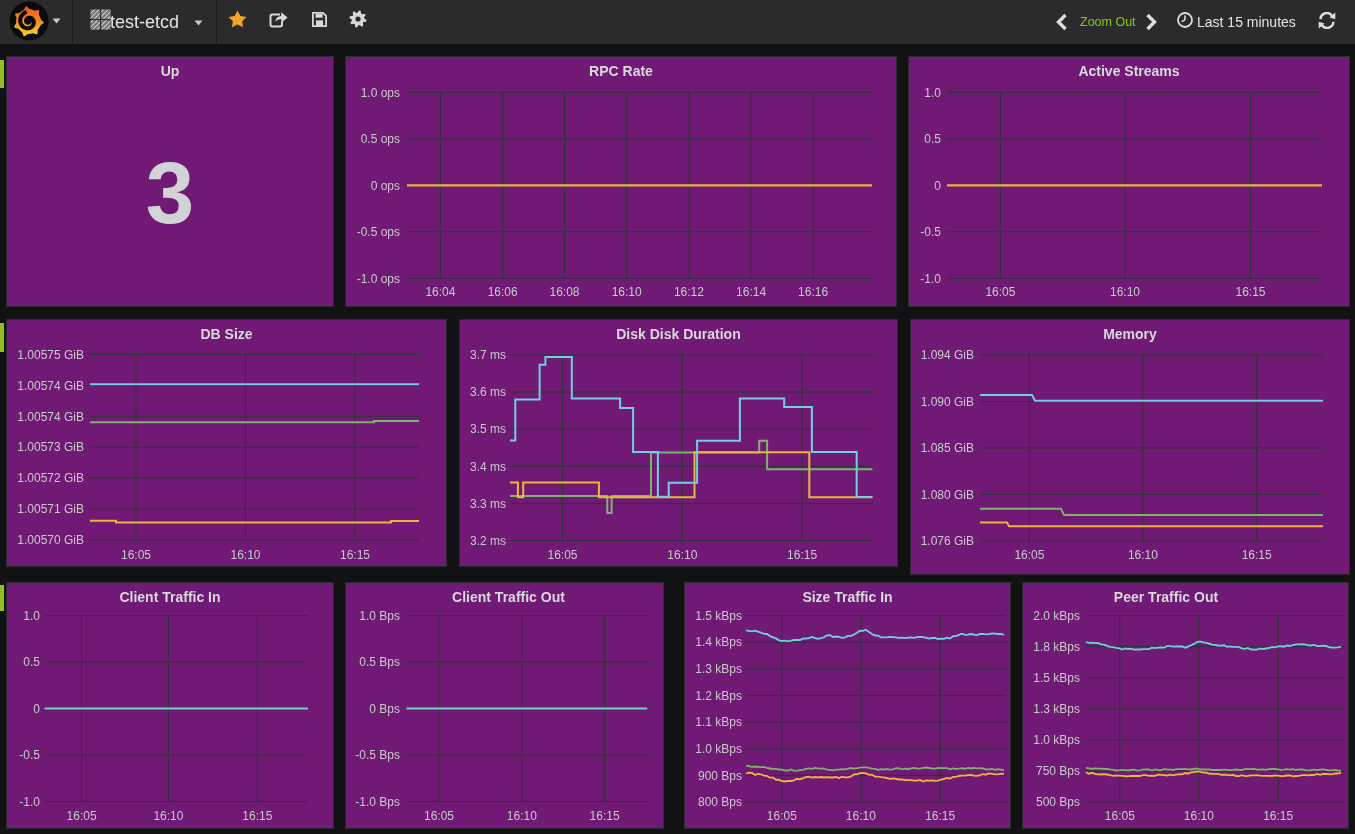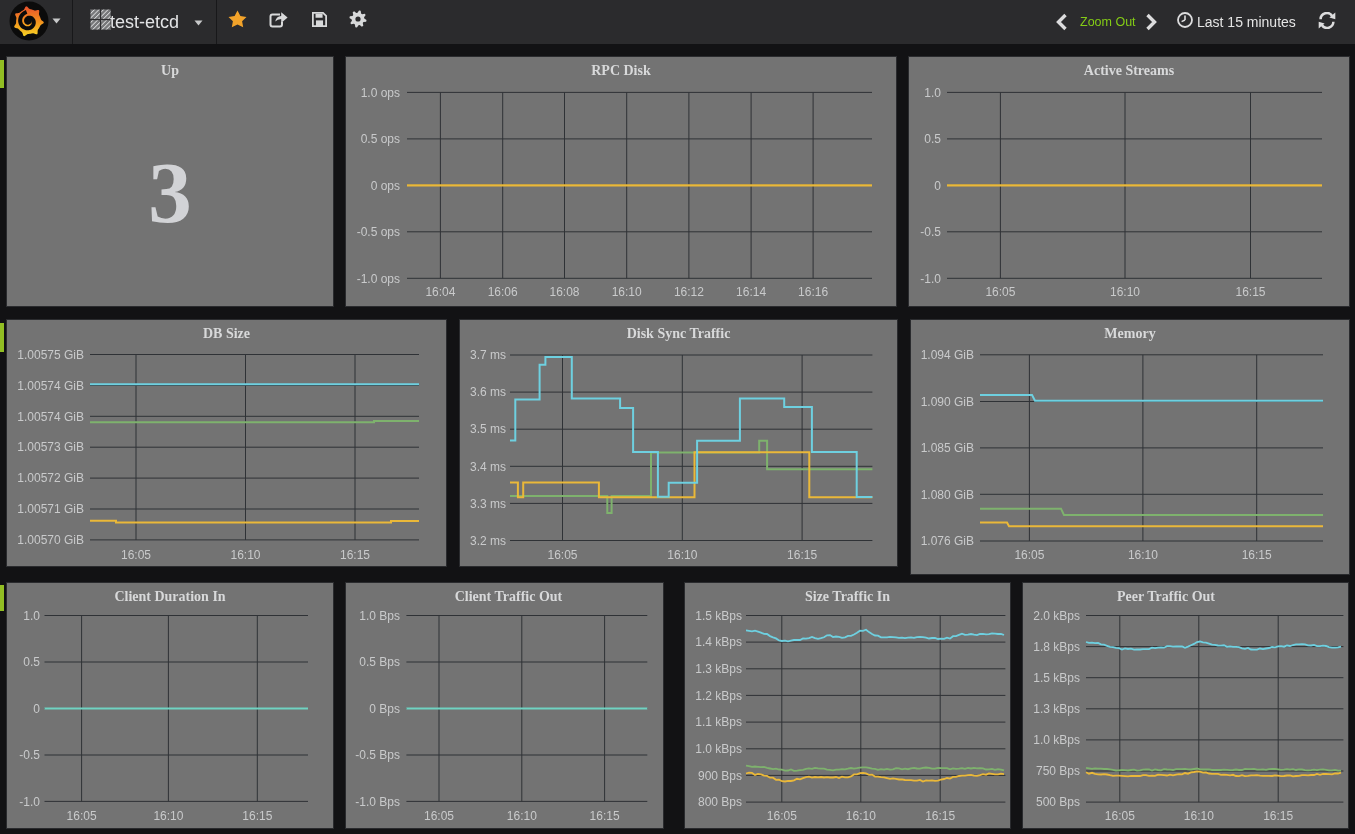--- a/index.html
+++ b/index.html
@@ -1,18 +1,18 @@
 <!DOCTYPE html>
 <html><head>
 <meta charset="utf-8">
 <style>
 * { margin:0; padding:0; box-sizing:border-box; }
 html,body { width:1355px; height:834px; background:#121214; overflow:hidden;
   font-family:"Liberation Sans", sans-serif; }
-.panel { position:absolute; background:#737373; box-shadow: inset 0 0 0 1px #2a2b2e; font-family: Liberation Serif, serif; }
+.panel { position:absolute; background:#701a75; box-shadow: inset 0 0 0 1px #2a2b2e; }
 .ptitle { position:absolute; top:3px; left:0; height:24px; line-height:24px; text-align:center; font-size:14px;
   font-weight:bold; color:#d8d9da; }
 svg text { font-family:"Liberation Sans", sans-serif; }
 </style>
 </head>
 <body>
 
 <div style="position:absolute;left:0;top:0;width:1355px;height:44px;background:#2b2b2d">
   <div style="position:absolute;left:72px;top:0;width:1px;height:44px;background:#18181a"></div>
   <div style="position:absolute;left:216px;top:0;width:1px;height:44px;background:#18181a"></div>
@@ -96,21 +96,21 @@
 
 <div style="position:absolute;left:0;top:60px;width:4px;height:28px;background:#92be23"></div>
 <div style="position:absolute;left:0;top:323px;width:4px;height:29px;background:#92be23"></div>
 <div style="position:absolute;left:0;top:585px;width:4px;height:26px;background:#92be23"></div>
 
 <div class="panel" style="left:6px;top:56px;width:328px;height:251px">
   <div class="ptitle" style="width:328px">Up</div>
   <div style="position:absolute;left:0;top:87px;width:328px;text-align:center;font-size:87px;font-weight:bold;color:#d2d3d6;line-height:100px">3</div>
 </div>
 <div class="panel" style="left:345px;top:56px;width:552px;height:251px">
-  <div class="ptitle" style="width:552px">RPC Disk</div>
+  <div class="ptitle" style="width:552px">RPC Rate</div>
 </div>
 <svg style="position:absolute;left:345px;top:56px" width="552" height="251" viewBox="345 56 552 251">
 <line x1="440.4" y1="92.4" x2="440.4" y2="278.3" stroke="#2f3236" stroke-width="1"></line>
 <line x1="502.7" y1="92.4" x2="502.7" y2="278.3" stroke="#2f3236" stroke-width="1"></line>
 <line x1="564.5" y1="92.4" x2="564.5" y2="278.3" stroke="#2f3236" stroke-width="1"></line>
 <line x1="626.7" y1="92.4" x2="626.7" y2="278.3" stroke="#2f3236" stroke-width="1"></line>
 <line x1="688.9" y1="92.4" x2="688.9" y2="278.3" stroke="#2f3236" stroke-width="1"></line>
 <line x1="751.1" y1="92.4" x2="751.1" y2="278.3" stroke="#2f3236" stroke-width="1"></line>
 <line x1="813.1" y1="92.4" x2="813.1" y2="278.3" stroke="#2f3236" stroke-width="1"></line>
 <line x1="407.0" y1="92.4" x2="872.0" y2="92.4" stroke="#2f3236" stroke-width="1"></line>
@@ -176,21 +176,21 @@
 <text x="84.0" y="513.2" text-anchor="end" font-size="12px" fill="#c9cacb" font-weight="normal">1.00571 GiB</text>
 <text x="84.0" y="544.1" text-anchor="end" font-size="12px" fill="#c9cacb" font-weight="normal">1.00570 GiB</text>
 <text x="136.0" y="558.7" text-anchor="middle" font-size="12px" fill="#c9cacb" font-weight="normal">16:05</text>
 <text x="245.5" y="558.7" text-anchor="middle" font-size="12px" fill="#c9cacb" font-weight="normal">16:10</text>
 <text x="355.0" y="558.7" text-anchor="middle" font-size="12px" fill="#c9cacb" font-weight="normal">16:15</text>
 <path d="M90,422.2 H374 V420.9 H419" fill="none" stroke="#7EB26D" stroke-width="2"></path>
 <path d="M90,520.7 H116 V522.4 H391 V520.9 H419" fill="none" stroke="#EAB839" stroke-width="2"></path>
 <path d="M90,384.2 H419" fill="none" stroke="#6ED0E0" stroke-width="2"></path>
 </svg>
 <div class="panel" style="left:459px;top:319px;width:439px;height:248px">
-  <div class="ptitle" style="width:439px">Disk Sync Traffic</div>
+  <div class="ptitle" style="width:439px">Disk Disk Duration</div>
 </div>
 <svg style="position:absolute;left:459px;top:319px" width="439" height="248" viewBox="459 319 439 248">
 <line x1="562.5" y1="355.0" x2="562.5" y2="540.5" stroke="#2f3236" stroke-width="1"></line>
 <line x1="682.3" y1="355.0" x2="682.3" y2="540.5" stroke="#2f3236" stroke-width="1"></line>
 <line x1="802.1" y1="355.0" x2="802.1" y2="540.5" stroke="#2f3236" stroke-width="1"></line>
 <line x1="510.0" y1="355.0" x2="872.4" y2="355.0" stroke="#2f3236" stroke-width="1"></line>
 <line x1="510.0" y1="392.1" x2="872.4" y2="392.1" stroke="#2f3236" stroke-width="1"></line>
 <line x1="510.0" y1="429.2" x2="872.4" y2="429.2" stroke="#2f3236" stroke-width="1"></line>
 <line x1="510.0" y1="466.3" x2="872.4" y2="466.3" stroke="#2f3236" stroke-width="1"></line>
 <line x1="510.0" y1="503.4" x2="872.4" y2="503.4" stroke="#2f3236" stroke-width="1"></line>
@@ -226,21 +226,21 @@
 <text x="974.0" y="498.5" text-anchor="end" font-size="12px" fill="#c9cacb" font-weight="normal">1.080 GiB</text>
 <text x="974.0" y="545.2" text-anchor="end" font-size="12px" fill="#c9cacb" font-weight="normal">1.076 GiB</text>
 <text x="1029.4" y="558.7" text-anchor="middle" font-size="12px" fill="#c9cacb" font-weight="normal">16:05</text>
 <text x="1142.9" y="558.7" text-anchor="middle" font-size="12px" fill="#c9cacb" font-weight="normal">16:10</text>
 <text x="1256.7" y="558.7" text-anchor="middle" font-size="12px" fill="#c9cacb" font-weight="normal">16:15</text>
 <path d="M980,508.7 H1061 L1064,515.1 H1323" fill="none" stroke="#7EB26D" stroke-width="2"></path>
 <path d="M980,522.5 H1007 L1009,526.3 H1323" fill="none" stroke="#EAB839" stroke-width="2"></path>
 <path d="M980,394.9 H1032 L1035,400.8 H1323" fill="none" stroke="#6ED0E0" stroke-width="2"></path>
 </svg>
 <div class="panel" style="left:6px;top:582px;width:328px;height:247px">
-  <div class="ptitle" style="width:328px">Client Duration In</div>
+  <div class="ptitle" style="width:328px">Client Traffic In</div>
 </div>
 <svg style="position:absolute;left:6px;top:582px" width="328" height="247" viewBox="6 582 328 247">
 <line x1="81.6" y1="615.5" x2="81.6" y2="801.4" stroke="#2f3236" stroke-width="1"></line>
 <line x1="168.4" y1="615.5" x2="168.4" y2="801.4" stroke="#2f3236" stroke-width="1"></line>
 <line x1="257.3" y1="615.5" x2="257.3" y2="801.4" stroke="#2f3236" stroke-width="1"></line>
 <line x1="44.5" y1="615.5" x2="308.0" y2="615.5" stroke="#2f3236" stroke-width="1"></line>
 <line x1="44.5" y1="662.0" x2="308.0" y2="662.0" stroke="#2f3236" stroke-width="1"></line>
 <line x1="44.5" y1="708.5" x2="308.0" y2="708.5" stroke="#2f3236" stroke-width="1"></line>
 <line x1="44.5" y1="755.0" x2="308.0" y2="755.0" stroke="#2f3236" stroke-width="1"></line>
 <line x1="44.5" y1="801.4" x2="308.0" y2="801.4" stroke="#2f3236" stroke-width="1"></line>

